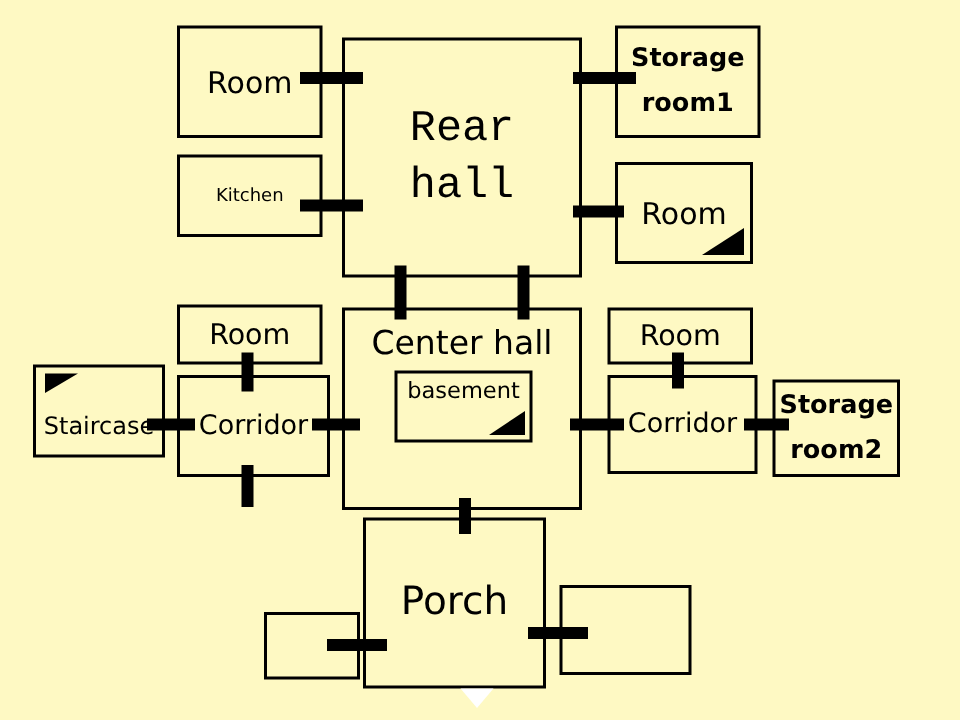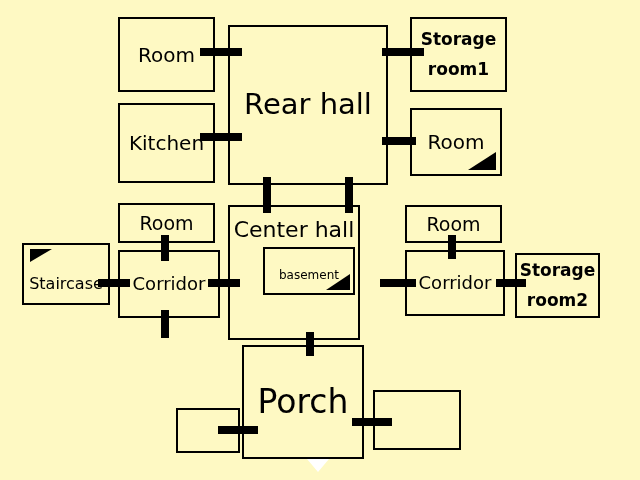--- a/index.html
+++ b/index.html
@@ -68,47 +68,47 @@
 </style>
 </head>
 <body>
 
 <div class="map">
 
   <div class="room" style="left:118px; top:17px; width:97px; height:75px; font-size:20px;">
     <span class="label">Room</span>
   </div>
 
-  <div class="room" style="left:228px; top:25px; width:160px; height:160px; font-size:29px;">
+  <div class="room" style="left:228px; top:25px; width:160px; height:160px; font-size:29px;font-family:Liberation Mono, monospace;">
     <span class="label">Rear hall</span>
   </div>
 
   <div class="room spread" style="left:410px; top:17px; width:97px; height:75px; font-size:17px;">
     <span class="label">Storage
 room1</span>
   </div>
 
-  <div class="room" style="left:118px; top:103px; width:97px; height:80px; font-size:20px;">
+  <div class="room" style="left:118px; top:103px; width:97px; height:55px; font-size:12px;">
     <span class="label">Kitchen</span>
   </div>
 
   <div class="room" style="left:410px; top:108px; width:92px; height:68px; font-size:20px;">
     <span class="label">Room</span>
     <span class="tri-br"></span>
   </div>
 
   <div class="room" style="left:118px; top:203px; width:97px; height:40px; font-size:19px;">
     <span class="label">Room</span>
   </div>
 
-  <div class="room top-label" style="left:228px; top:205px; width:132px; height:135px; font-size:22px;">
+  <div class="room top-label" style="left:228px; top:205px; width:160px; height:135px; font-size:22px;">
     <span class="label">Center hall</span>
   </div>
 
-  <div class="room top-label" style="left:263px; top:247px; width:92px; height:48px; font-size:12px; padding-top:19px;">
+  <div class="room top-label" style="left:263px; top:247px; width:92px; height:48px; font-size:15px; padding-top:2px;">
     <span class="label">basement</span>
     <span class="tri-br small"></span>
   </div>
 
   <div class="room" style="left:405px; top:205px; width:97px; height:38px; font-size:19px;">
     <span class="label">Room</span>
   </div>
 
   <div class="room bottom-label" style="left:22px; top:243px; width:88px; height:62px; font-size:16px;">
     <span class="label">Staircase</span>
@@ -122,21 +122,21 @@
   <div class="room" style="left:405px; top:250px; width:100px; height:66px; font-size:18px;">
     <span class="label">Corridor</span>
   </div>
 
   <div class="room spread" style="left:515px; top:253px; width:85px; height:65px; font-size:17px;">
     <span class="label">Storage
 room2</span>
   </div>
 
 
-  <div class="room" style="left:242px; top:345px; width:122px; height:114px; font-size:33px;">
+  <div class="room" style="left:242px; top:345px; width:122px; height:114px; font-size:26px;">
     <span class="label">Porch</span>
   </div>
 
   <div class="room" style="left:176px; top:408px; width:64px; height:45px;"></div>
 
   <div class="room" style="left:373px; top:390px; width:88px; height:60px;"></div>
 
   <div class="door" style="left:200px; top:48px; width:42px; height:8px;"></div>
   <div class="door" style="left:382px; top:48px; width:42px; height:8px;"></div>
   <div class="door" style="left:200px; top:133px; width:42px; height:8px;"></div>

